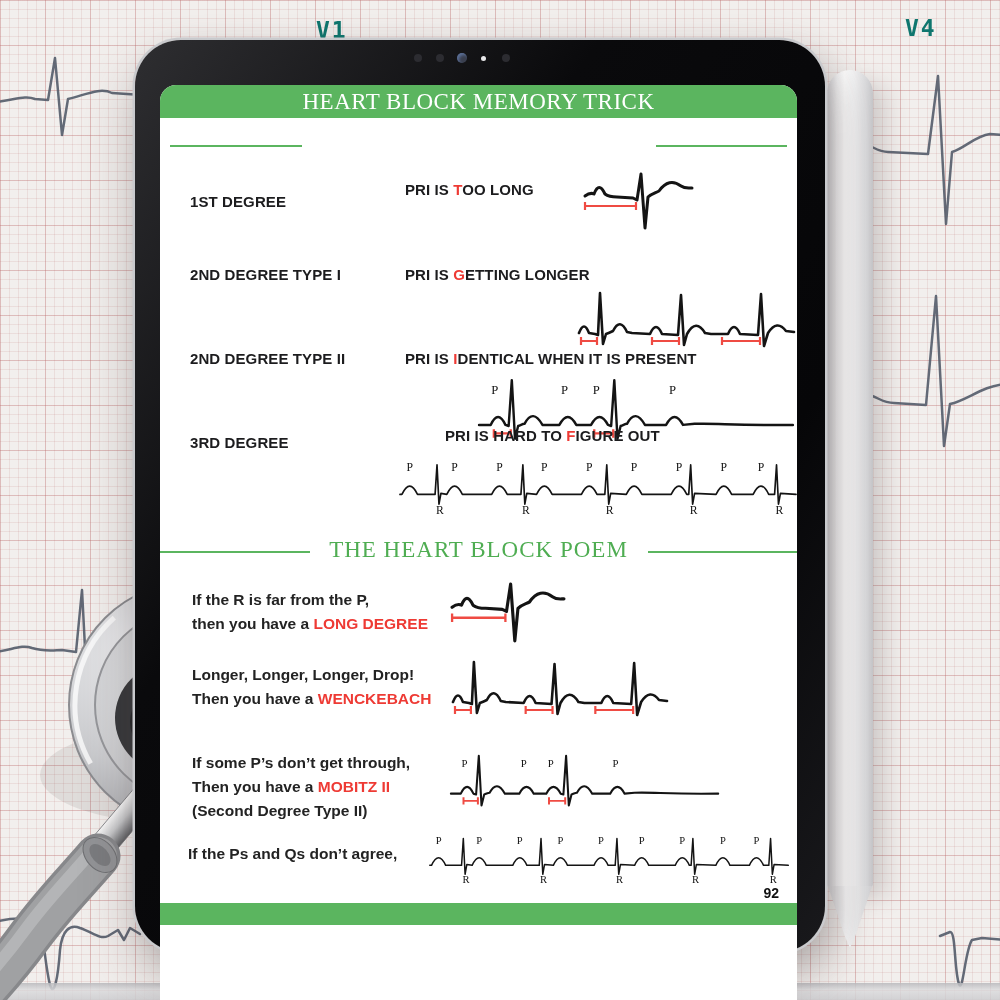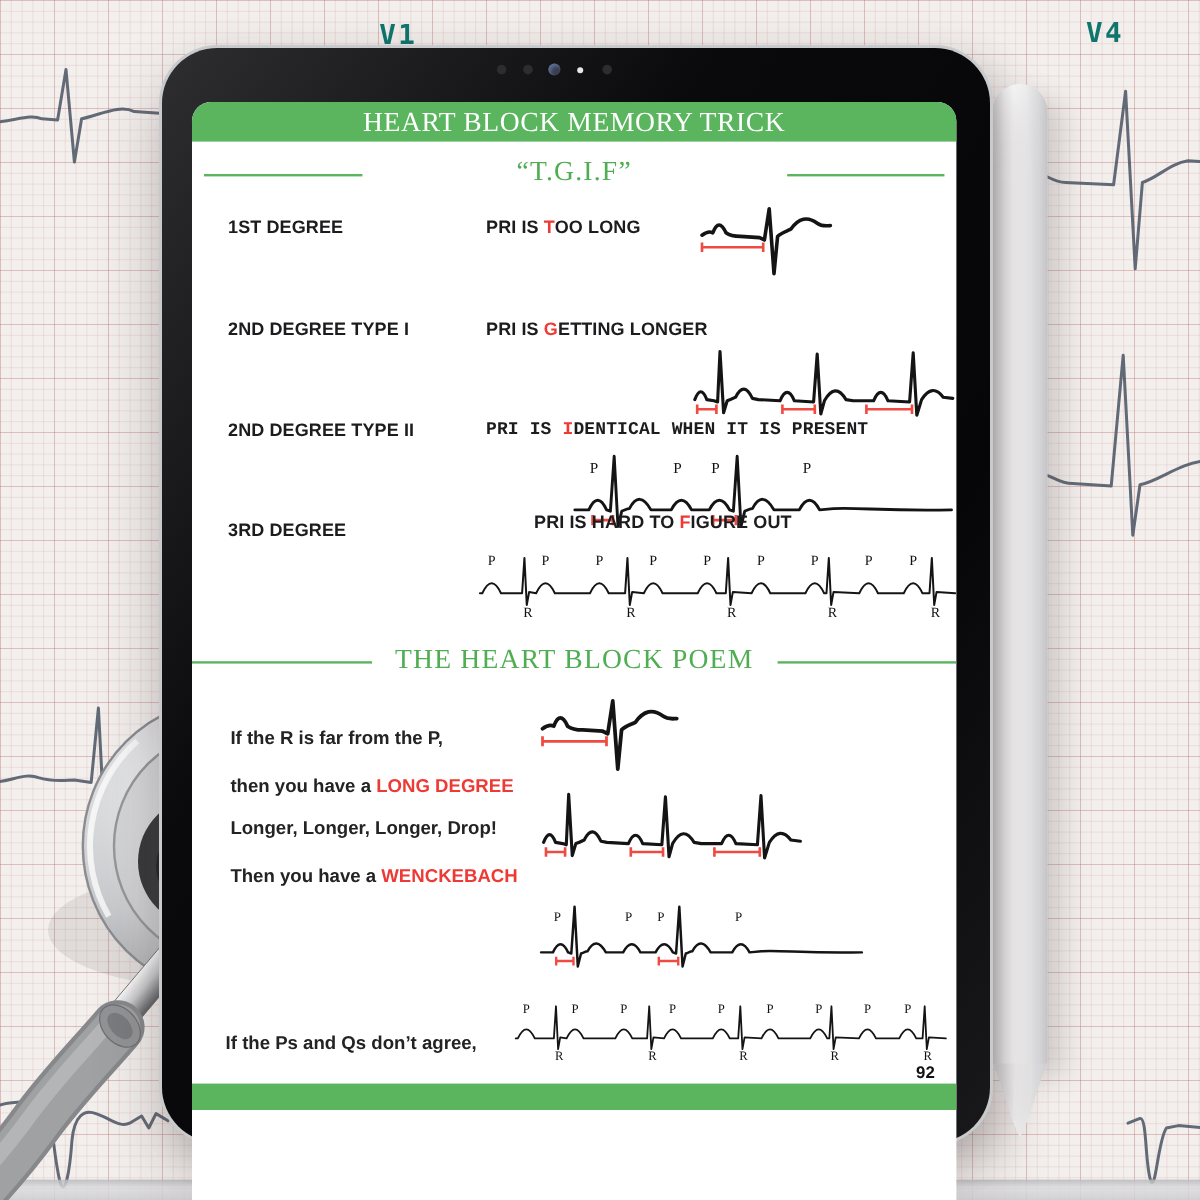--- a/index.html
+++ b/index.html
@@ -44,21 +44,21 @@
     font:400 23px "Liberation Serif",serif;letter-spacing:1px;}
   .hline{position:absolute;height:2px;background:var(--green);}
   .trick-label{position:absolute;left:30px;font:700 15px "Liberation Sans",sans-serif;
     color:#1c1c1e;white-space:nowrap;letter-spacing:.1px;}
   .trick-text{position:absolute;left:245px;font:700 15px "Liberation Sans",sans-serif;
     color:#1c1c1e;white-space:nowrap;letter-spacing:.1px;}
   .red{color:var(--red);}
   #poem-title{position:absolute;left:0;top:452px;width:637px;text-align:center;
     color:var(--green-text);font:400 23px "Liberation Serif",serif;letter-spacing:1px;}
   .stanza{position:absolute;}
-  .s-line{font:700 15.5px/24px "Liberation Sans",sans-serif;color:#232323;white-space:nowrap;margin-top:16px;}
+  .s-line{font:700 15.5px/24px "Liberation Sans",sans-serif;color:#232323;white-space:nowrap;}
   #page-number{position:absolute;right:18px;top:800px;font:700 14px "Liberation Sans",sans-serif;color:#111;}
   #bottom-bar{position:absolute;left:0;top:818px;width:637px;height:22px;background:var(--green);}
   
   .ecg{position:absolute;}
   .ecg svg{width:100%;height:100%;overflow:visible;display:block;}
   .trace{fill:none;stroke:#141414;stroke-linecap:round;stroke-linejoin:round;}
   .bracket{fill:none;stroke:var(--bracket);stroke-width:2.2;}
   .wavelabel{font:12px "Liberation Serif",serif;fill:#111;text-anchor:middle;}
 </style>
 </head>
@@ -125,46 +125,45 @@
     <div class="camdot" style="left:279px;top:14px;width:8px;height:8px;background:#2c2c31;"></div>
     <div class="camdot" style="left:301px;top:14px;width:8px;height:8px;background:#2c2c31;"></div>
     <div class="camdot" style="left:322px;top:13px;width:10px;height:10px;background:#3a3f4e;box-shadow:inset 2px 2px 3px #5a6e96;"></div>
     <div class="camdot" style="left:346px;top:16px;width:5px;height:5px;background:#e8e8ea;"></div>
     <div class="camdot" style="left:367px;top:14px;width:8px;height:8px;background:#2c2c31;"></div>
 
     <div id="screen">
       <div id="header-bar"></div>
       <div id="page-title">HEART BLOCK MEMORY TRICK</div>
 
-      <div id="tgif">“T.G.I.F”</div>
       <div class="hline" style="left:10px;top:60px;width:132px;"></div>
       <div class="hline" style="left:496px;top:60px;width:131px;"></div>
 
-      <div class="trick-label" style="top:96px;text-align:right;">1ST DEGREE</div>
+      <div class="trick-label" style="top:108px;text-align:right;">1ST DEGREE</div>
       <div class="trick-text" style="top:96px;"><span>PRI IS </span><span class="red">T</span><span>OO LONG</span></div>
       <div class="ecg" style="left:423px;top:87px;width:110px;height:58px;">
           <svg viewBox="0 0 110 58" preserveAspectRatio="none">
             <path d="M2,24 C6,21 9,21 11,22 Q16,9 22,22 C26,25 30,25 34,25 L50,26 L54,28 L58,2 L62,56 L65,25 C68,22 72,21 76,19 Q86,5 98,14 C102,17 106,16 109,16" class="trace" stroke-width="3"></path>
             <path d="M2,30 L2,38 M2,34 L53,34 M53,30 L53,38" class="bracket"></path>
           </svg>
         </div>
 
       <div class="trick-label" style="top:181px;">2ND DEGREE TYPE I</div>
       <div class="trick-text" style="top:181px;"><span>PRI IS </span><span class="red">G</span><span>ETTING LONGER</span></div>
       <div class="ecg" style="left:418px;top:204px;width:217px;height:60px;">
           <svg viewBox="0 0 217 60" preserveAspectRatio="none">
             <path d="M1,44 Q6,31 11,44 L17,45 L20,46 L22,4 L25,55 L28,45 C31,44 33,43 35,42 Q42,28 49,43 L54,44 L72,45 Q78,31 84,45 L100,46 L103,6 L106,56 L109,45 Q118,29 127,44 L133,45 L150,45 Q156,31 162,45 L180,46 L183,5 L186,57 L190,44 Q199,30 208,42 L216,43" class="trace" stroke-width="2.6"></path>
             <path d="M3,48 L3,56 M3,52 L19,52 M19,48 L19,56" class="bracket"></path>
             <path d="M74,48 L74,56 M74,52 L101,52 M101,48 L101,56" class="bracket"></path>
             <path d="M144,48 L144,56 M144,52 L182,52 M182,48 L182,56" class="bracket"></path>
           </svg>
         </div>
 
       <div class="trick-label" style="top:265px;">2ND DEGREE TYPE II</div>
-      <div class="trick-text" style="top:265px;font-family:Liberation Mono, monospace;"><span>PRI IS </span><span class="red">I</span><span>DENTICAL WHEN IT IS PRESENT</span></div>
+      <div class="trick-text" style="top:265px;"><span>PRI IS </span><span class="red">I</span><span>DENTICAL WHEN IT IS PRESENT</span></div>
       <div class="ecg" style="left:318px;top:292px;width:317px;height:66px;">
           <svg viewBox="0 0 300 62" preserveAspectRatio="none">
             <path d="M1,45 L12,45 Q19,30 26,45 L29,46 L32,3 L35,58 L38,46 C41,45 42,44 44,44 Q52,29 61,45 L68,45 L77,45 Q85,30 93,45 L107,45 Q115,30 123,45 L126,46 L129,3 L132,58 L135,46 C138,45 139,44 141,44 Q149,29 158,45 L165,45 L178,45 Q186,30 194,45 L205,44 C225,43 245,46 298,45" class="trace" stroke-width="2.3"></path>
             <path d="M15,49 L15,57 M15,53 L31,53 M31,49 L31,57" class="bracket"></path>
             <path d="M110,49 L110,57 M110,53 L128,53 M128,49 L128,57" class="bracket"></path>
             <text x="16" y="16" class="wavelabel">P</text>
             <text x="82" y="16" class="wavelabel">P</text>
             <text x="112" y="16" class="wavelabel">P</text>
             <text x="184" y="16" class="wavelabel">P</text>
           </svg>
@@ -214,20 +213,25 @@
       </div>
       <div class="ecg" style="left:292px;top:573px;width:216px;height:60px;">
           <svg viewBox="0 0 217 60" preserveAspectRatio="none">
             <path d="M1,44 Q6,31 11,44 L17,45 L20,46 L22,4 L25,55 L28,45 C31,44 33,43 35,42 Q42,28 49,43 L54,44 L72,45 Q78,31 84,45 L100,46 L103,6 L106,56 L109,45 Q118,29 127,44 L133,45 L150,45 Q156,31 162,45 L180,46 L183,5 L186,57 L190,44 Q199,30 208,42 L216,43" class="trace" stroke-width="2.6"></path>
             <path d="M3,48 L3,56 M3,52 L19,52 M19,48 L19,56" class="bracket"></path>
             <path d="M74,48 L74,56 M74,52 L101,52 M101,48 L101,56" class="bracket"></path>
             <path d="M144,48 L144,56 M144,52 L182,52 M182,48 L182,56" class="bracket"></path>
           </svg>
         </div>
 
+      <div class="stanza" style="left:32px;top:666px;">
+        <div class="s-line">If some P’s don’t get through,</div>
+        <div class="s-line"><span>Then you have a </span><span class="red">MOBITZ II</span></div>
+        <div class="s-line red">(Second Degree Type II)</div>
+      </div>
       <div class="ecg" style="left:290px;top:668px;width:270px;height:56px;">
           <svg viewBox="0 0 300 62" preserveAspectRatio="none">
             <path d="M1,45 L12,45 Q19,30 26,45 L29,46 L32,3 L35,58 L38,46 C41,45 42,44 44,44 Q52,29 61,45 L68,45 L77,45 Q85,30 93,45 L107,45 Q115,30 123,45 L126,46 L129,3 L132,58 L135,46 C138,45 139,44 141,44 Q149,29 158,45 L165,45 L178,45 Q186,30 194,45 L205,44 C225,43 245,46 298,45" class="trace" stroke-width="2.3"></path>
             <path d="M15,49 L15,57 M15,53 L31,53 M31,49 L31,57" class="bracket"></path>
             <path d="M110,49 L110,57 M110,53 L128,53 M128,49 L128,57" class="bracket"></path>
             <text x="16" y="16" class="wavelabel">P</text>
             <text x="82" y="16" class="wavelabel">P</text>
             <text x="112" y="16" class="wavelabel">P</text>
             <text x="184" y="16" class="wavelabel">P</text>
           </svg>

